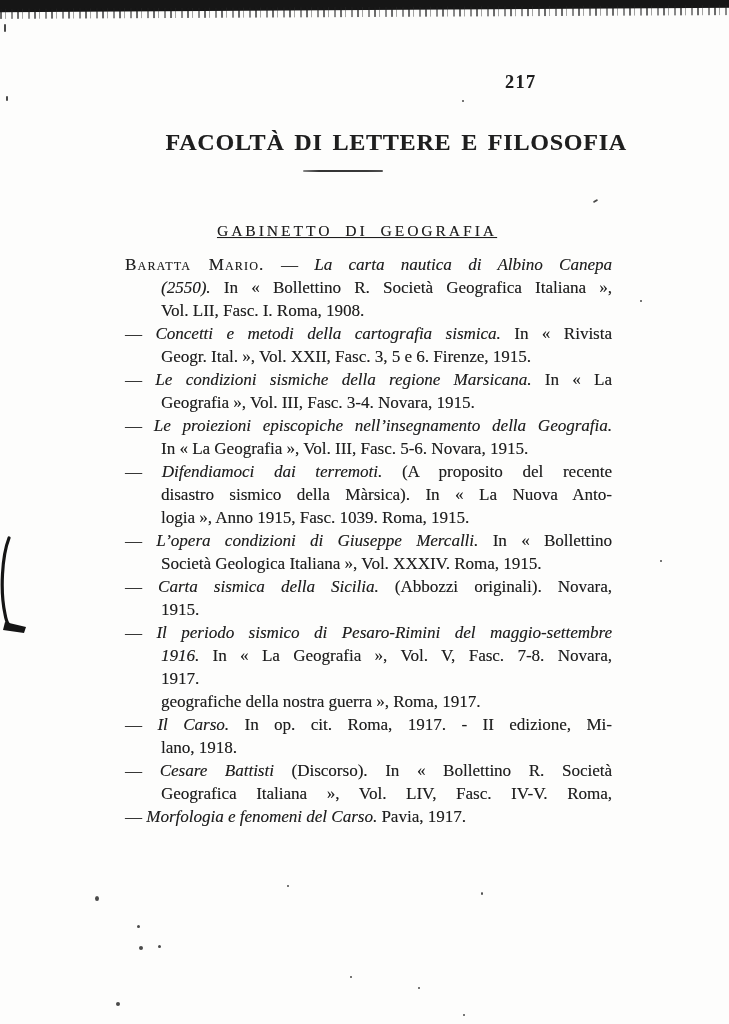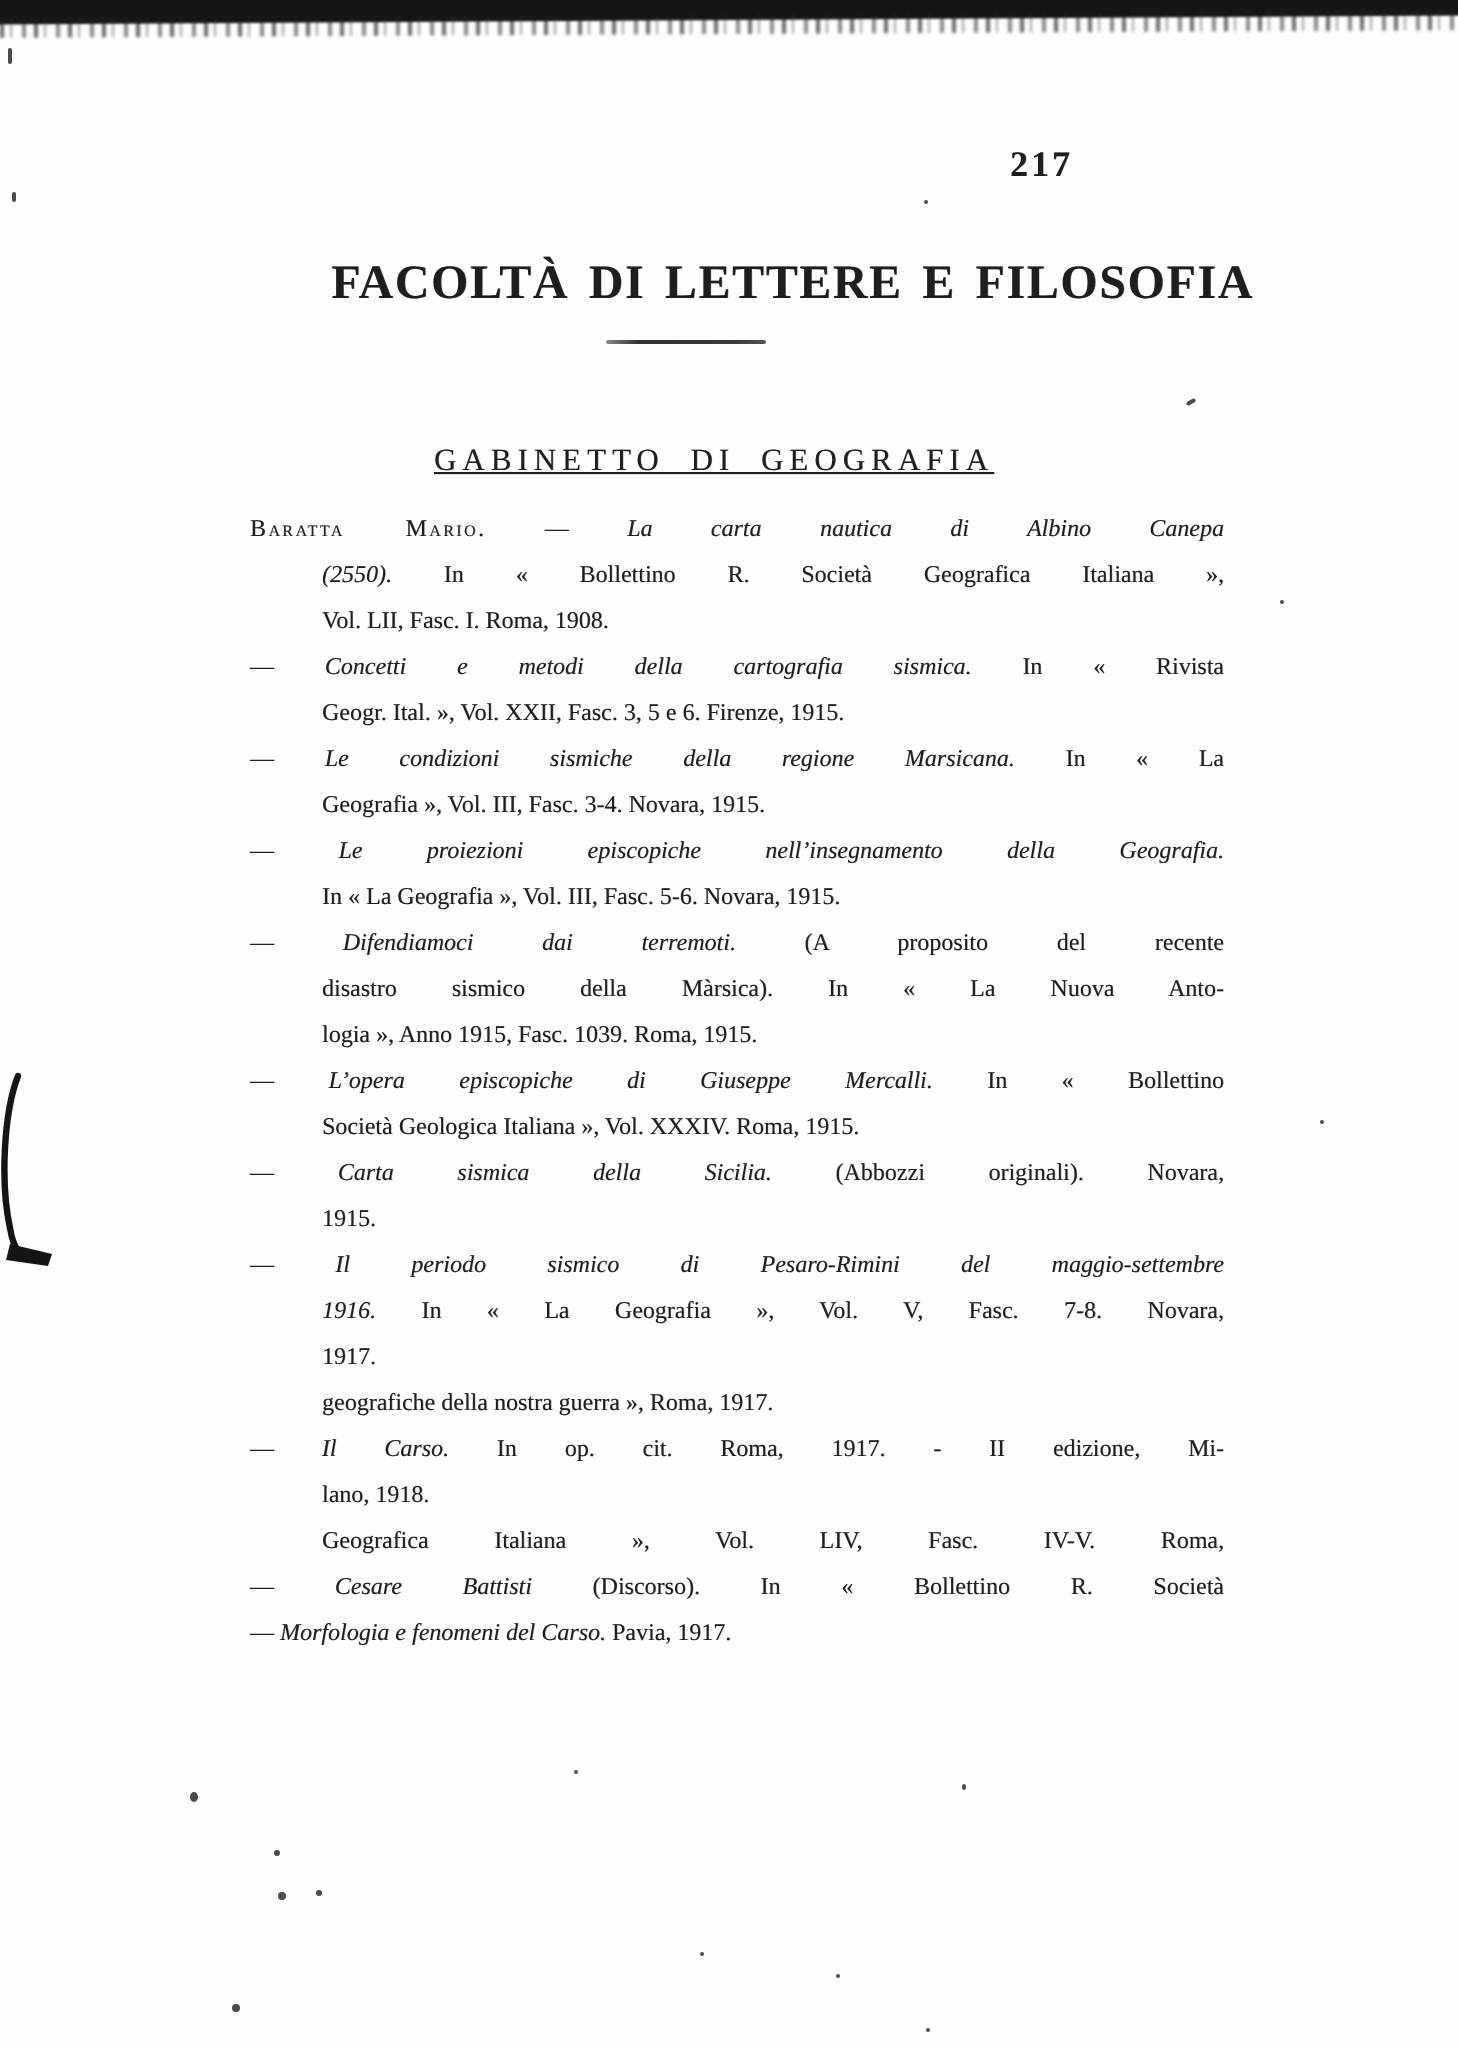--- a/index.html
+++ b/index.html
@@ -90,21 +90,21 @@
     word-spacing: 6px;
     white-space: nowrap;
     text-decoration: underline;
   }
 
   
   .bibliography {
     position: absolute;
     left: 125px; top: 253px;
     width: 487px;
-    font-size: 12px;
+    font-size: 17px;
     line-height: 23px;
   }
   .entry { margin: 0; }
   .line { text-align: justify; text-align-last: left; }
   .line.jl { text-align-last: justify; }
   .line.cont { padding-left: 36px; }
   .i  { font-style: italic; }
   .sc { font-variant: small-caps; letter-spacing: 1.2px; }
 </style>
 </head>
@@ -140,42 +140,42 @@
       <div class="entry">
         <div class="line jl"><span class="r">— </span><span class="i">Le proiezioni episcopiche nell’insegnamento della Geografia.</span></div>
         <div class="line cont"><span class="r">In « La Geografia », Vol. III, Fasc. 5-6. Novara, 1915.</span></div>
       </div>
       <div class="entry">
         <div class="line jl"><span class="r">— </span><span class="i">Difendiamoci dai terremoti.</span><span class="r"> (A proposito del recente</span></div>
         <div class="line cont jl"><span class="r">disastro sismico della Màrsica). In « La Nuova Anto-</span></div>
         <div class="line cont"><span class="r">logia », Anno 1915, Fasc. 1039. Roma, 1915.</span></div>
       </div>
       <div class="entry">
-        <div class="line jl"><span class="r">— </span><span class="i">L’opera episcopiche di Giuseppe Mercalli.</span><span class="r"> In « Bollettino</span></div>
+        <div class="line jl"><span class="r">— </span><span class="i">L’opera condizioni di Giuseppe Mercalli.</span><span class="r"> In « Bollettino</span></div>
         <div class="line cont"><span class="r">Società Geologica Italiana », Vol. XXXIV. Roma, 1915.</span></div>
       </div>
       <div class="entry">
         <div class="line jl"><span class="r">— </span><span class="i">Carta sismica della Sicilia.</span><span class="r"> (Abbozzi originali). Novara,</span></div>
         <div class="line cont"><span class="r">1915.</span></div>
       </div>
       <div class="entry">
         <div class="line jl"><span class="r">— </span><span class="i">Il periodo sismico di Pesaro-Rimini del maggio-settembre</span></div>
         <div class="line cont jl"><span class="i">1916.</span><span class="r"> In « La Geografia », Vol. V, Fasc. 7-8. Novara,</span></div>
         <div class="line cont"><span class="r">1917.</span></div>
       </div>
       <div class="entry">
         <div class="line cont"><span class="r">geografiche della nostra guerra », Roma, 1917.</span></div>
       </div>
       <div class="entry">
         <div class="line jl"><span class="r">— </span><span class="i">Il Carso.</span><span class="r"> In op. cit. Roma, 1917. - II edizione, Mi-</span></div>
         <div class="line cont"><span class="r">lano, 1918.</span></div>
       </div>
       <div class="entry">
+        <div class="line jl"><span class="r">— </span><span class="i">Cesare Battisti</span><span class="r"> (Discorso). In « Bollettino R. Società</span></div>
         <div class="line cont jl"><span class="r">Geografica Italiana », Vol. LIV, Fasc. IV-V. Roma,</span></div>
-        <div class="line jl"><span class="r">— </span><span class="i">Cesare Battisti</span><span class="r"> (Discorso). In « Bollettino R. Società</span></div>
       </div>
       <div class="entry">
         <div class="line"><span class="r">— </span><span class="i">Morfologia e fenomeni del Carso.</span><span class="r"> Pavia, 1917.</span></div>
       </div>
     </div>
 
   <svg class="left-mark" viewBox="0 0 36 102">
     <path d="M11,2 C4,20 2,55 7,78 C8,84 9,87 11,89" stroke="#151515" stroke-width="3.2" fill="none" stroke-linecap="round"></path>
     <path d="M7,86 L28,91 L26,97 L5,94 Z" fill="#151515"></path>
   </svg>

